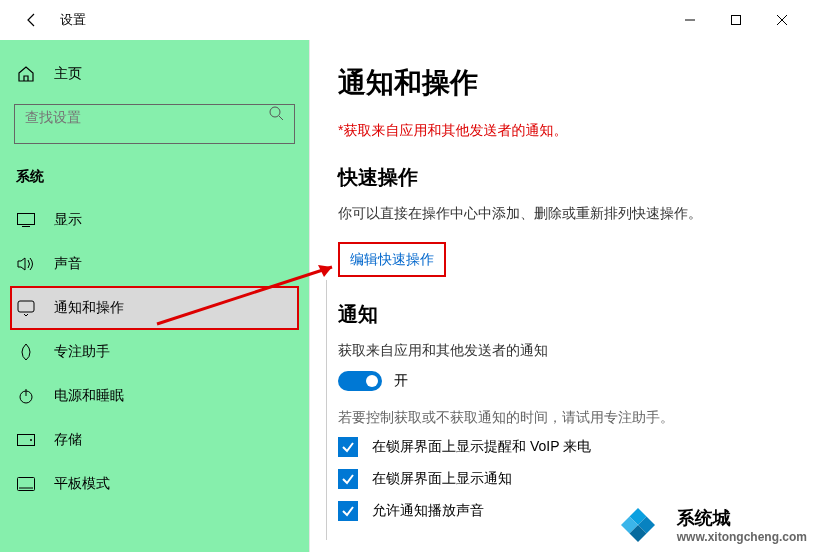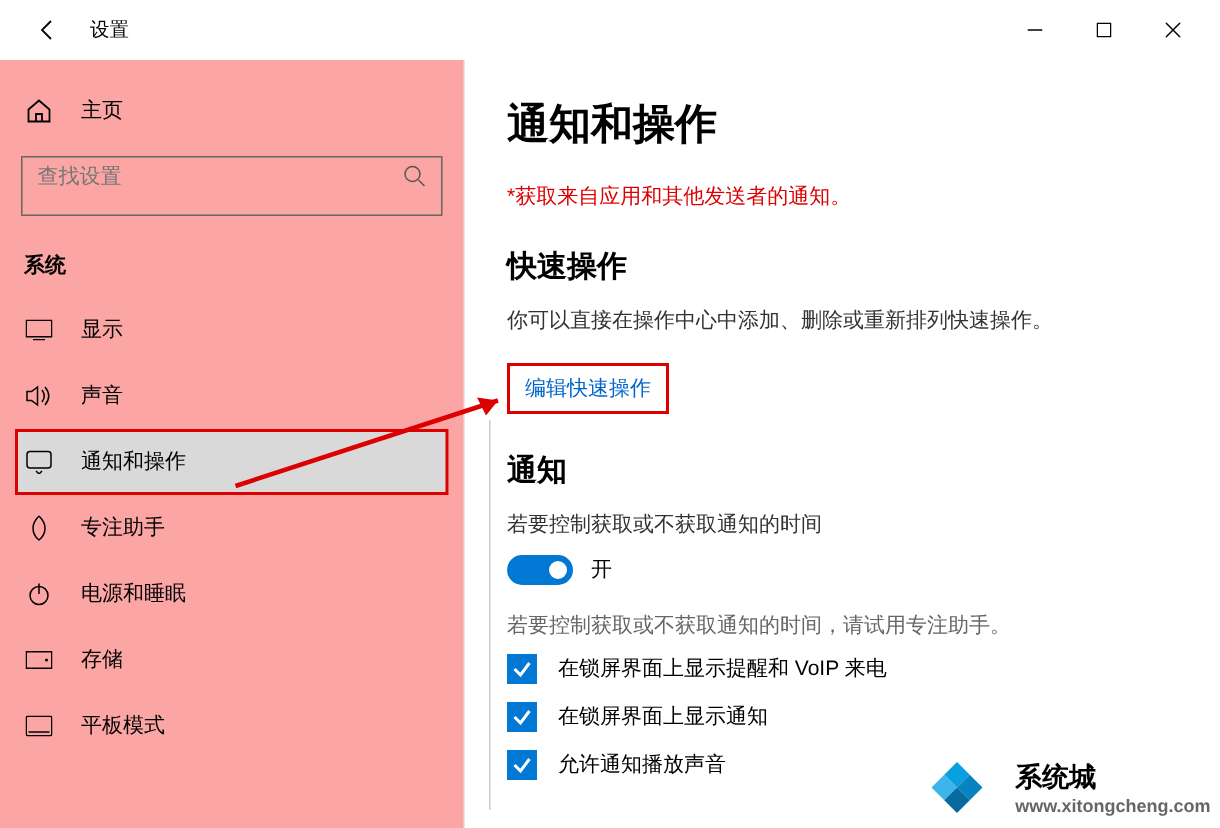--- a/index.html
+++ b/index.html
@@ -7,25 +7,25 @@
     
     .titlebar { height: 40px; display: flex; align-items: center; padding: 0 8px; }
     .titlebar-left { display: flex; align-items: center; gap: 16px; padding-left: 12px; }
     .back-btn { width: 24px; height: 24px; display: flex; align-items: center; justify-content: center; cursor: pointer; }
     .title-text { font-size: 13px; color: #000; }
     .titlebar-right { margin-left: auto; display: flex; }
     .win-btn { width: 46px; height: 32px; display: flex; align-items: center; justify-content: center; cursor: pointer; }
     
     .content { display: flex; height: calc(100% - 40px); }
     
-    .sidebar { width: 310px; background: #fca5a5; padding: 16px 12px 0 12px; border-right: 1px solid #e5e5e5; }
+    .sidebar { width: 310px; background: #86efac; padding: 16px 12px 0 12px; border-right: 1px solid #e5e5e5; }
     .home-row { display: flex; align-items: center; gap: 18px; padding: 8px 4px 16px 4px; cursor: pointer; }
     .home-label { font-size: 14px; }
     
-    .search-box { display: flex; align-items: flex-start; border: 1px solid #666; height: 40px; padding: 4px 10px; margin: 4px 2px 20px 2px; }
+    .search-box { display: flex; align-items: flex-end; border: 1px solid #666; height: 40px; padding: 18px 10px; margin: 4px 2px 20px 2px; }
     .search-input { border: none; outline: none; background: transparent; flex: 1; font-size: 14px; color: #555; }
     
     .section-label { font-size: 14px; font-weight: 600; padding: 4px 4px 12px 4px; }
     
     .nav-item { display: flex; align-items: center; gap: 18px; padding: 12px 4px; cursor: pointer; font-size: 14px; color: #000; }
     .nav-item.selected { background: #d9d9d9; border: 2px solid #d00; margin: 0 -2px; padding: 10px 4px; }
     .nav-icon { width: 20px; height: 20px; display: flex; align-items: center; justify-content: center; flex-shrink: 0; }
     
     .main { flex: 1; padding: 24px 28px 0 28px; overflow: hidden; position: relative; }
     .page-title { font-size: 28px; font-weight: 600; margin-bottom: 20px; }
@@ -179,21 +179,21 @@
     <h1 class="page-title">通知和操作</h1>
     <div class="warning">*获取来自应用和其他发送者的通知。</div>
     
     <h2 class="section-heading">快速操作</h2>
     <div class="body-text">你可以直接在操作中心中添加、删除或重新排列快速操作。</div>
     <div class="link-box">
       <span class="link-text">编辑快速操作</span>
     </div>
     
     <h2 class="section-heading">通知</h2>
-    <div class="body-text" style="margin-bottom:10px">若要控制获取或不获取通知的时间</div>
+    <div class="body-text" style="margin-bottom:10px">获取来自应用和其他发送者的通知</div>
     <div class="toggle-row">
       <div class="toggle"></div>
       <span class="toggle-label">开</span>
     </div>
     
     <div class="gray-text">若要控制获取或不获取通知的时间，请试用专注助手。</div>
     
     <div class="check-row">
       <div class="checkbox">
           <svg width="14" height="14" viewBox="0 0 14 14">

